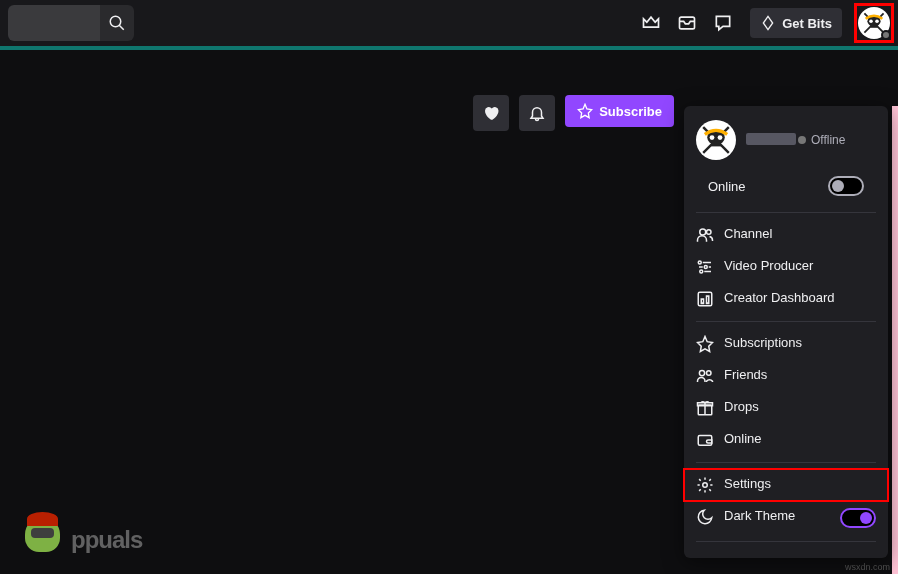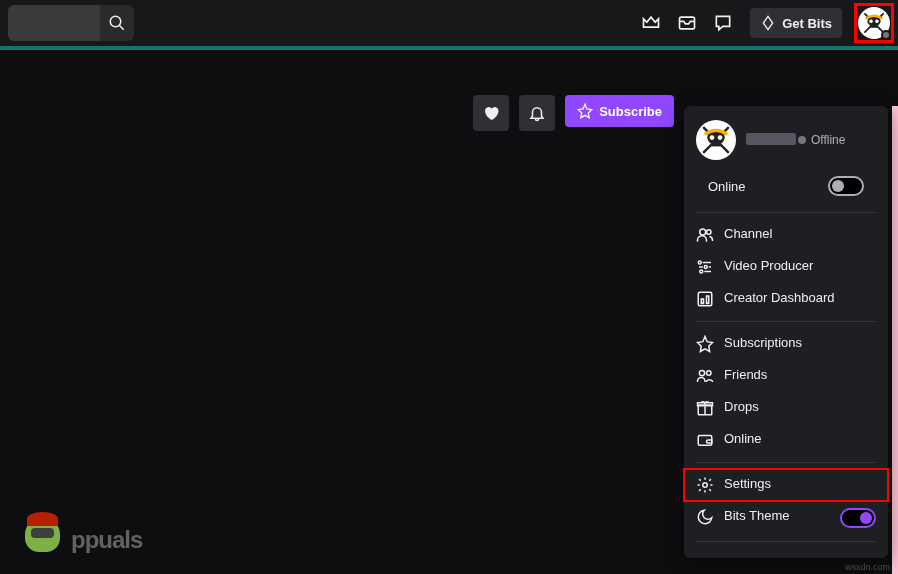--- a/index.html
+++ b/index.html
@@ -248,21 +248,21 @@
       <svg viewBox="0 0 24 24">
           <circle cx="12" cy="12" r="3"></circle>
           <path d="M12 2v3M12 19v3M4.2 4.2l2.1 2.1M17.7 17.7l2.1 2.1M2 12h3M19 12h3M4.2 19.8l2.1-2.1M17.7 6.3l2.1-2.1"></path>
         </svg>
       <span>Settings</span>
     </div>
     <div class="menu-item">
       <svg viewBox="0 0 24 24">
           <path d="M21 13A9 9 0 1 1 11 3a7 7 0 0 0 10 10z"></path>
         </svg>
-      <span>Bits Theme</span>
+      <span>Dark Theme</span>
       <div class="toggle on item-toggle">
           <div class="toggle-knob"></div>
         </div>
     </div>
 
     <div class="menu-divider"></div>
 
   </div>
 
   <div class="watermark">

